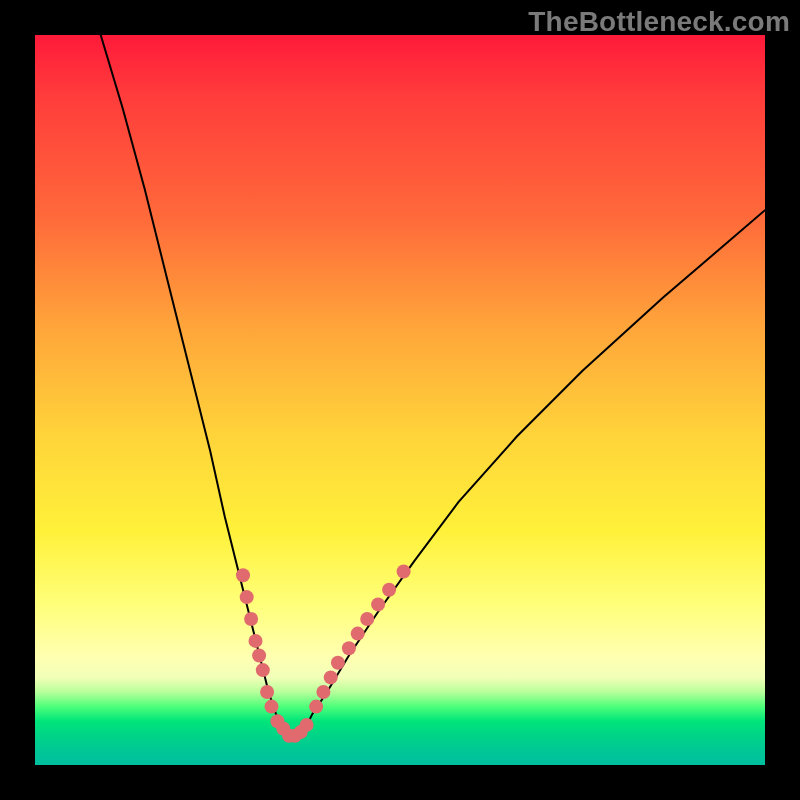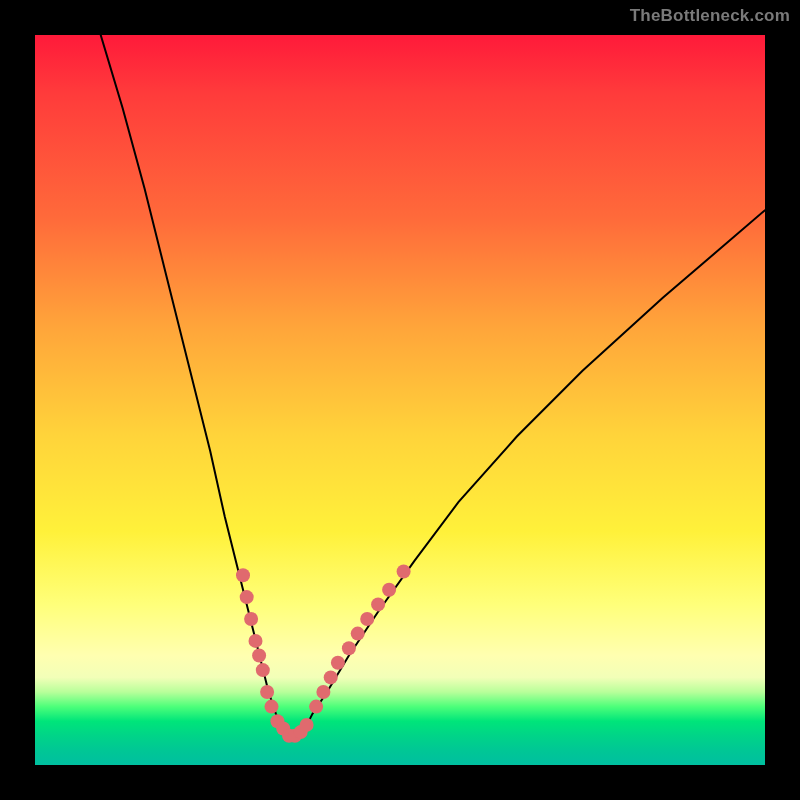--- a/index.html
+++ b/index.html
@@ -61,21 +61,21 @@
   }
   .dot {
     fill: #e06a6e;
     stroke: none;
   }
   .watermark {
     position: absolute;
     top: 6px;
     right: 10px;
     color: #7a7a7a;
-    font-size: 17px;
+    font-size: 28px;
     font-weight: 600;
     letter-spacing: 0.2px;
     user-select: none;
   }
 </style>
 </head>
 <body>
 
 <div class="frame">
 

